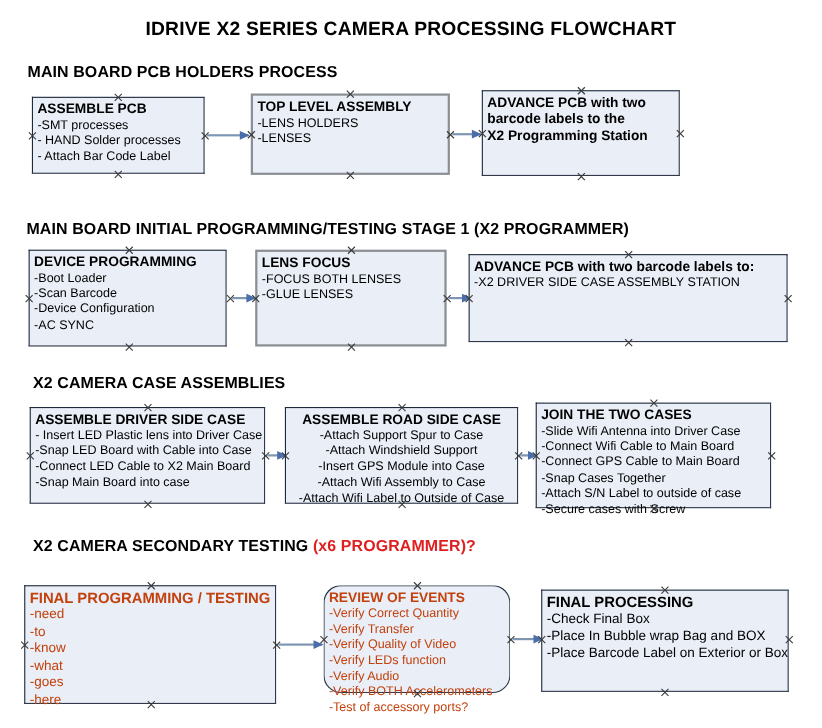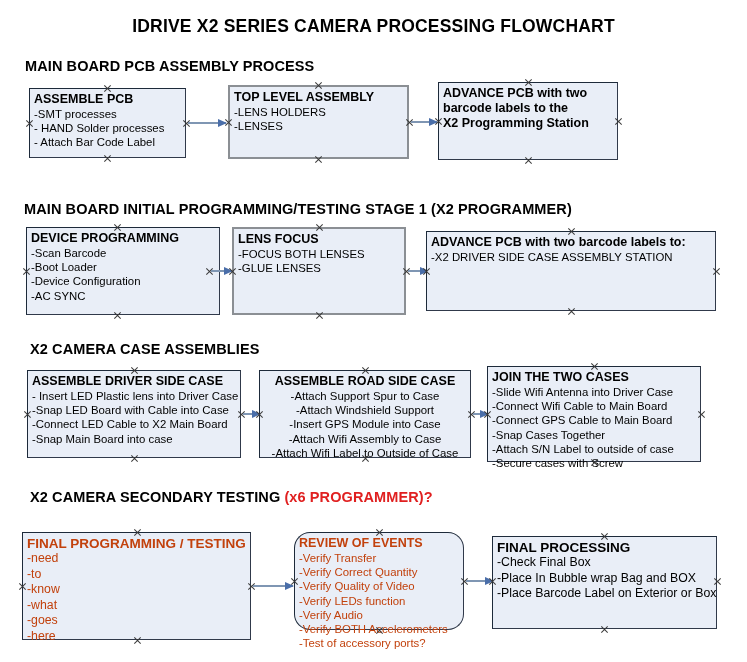--- a/index.html
+++ b/index.html
@@ -128,21 +128,21 @@
   }
 </style>
 </head>
 <body>
 
 <div id="canvas">
 
   <div class="doc-title">IDRIVE X2  SERIES CAMERA PROCESSING FLOWCHART</div>
 
   <div class="section-title" style="left:25px; top:58px;">
-    <span>MAIN BOARD PCB ASSEMBLY PROCESS</span>
+    <span>MAIN BOARD PCB HOLDERS PROCESS</span>
   </div>
 
   <div class="fbox plain-frame" style="left:29px; top:88px; width:157px; height:70px;">
     <div class="b-title">ASSEMBLE PCB</div>
     <div class="b-line">-SMT processes</div>
     <div class="b-line">- HAND Solder processes</div>
     <div class="b-line">- Attach Bar Code Label</div>
   </div>
   <div class="handle" style="left:107px; top:88px;"></div>
   <div class="handle" style="left:107px; top:158px;"></div>
@@ -170,24 +170,24 @@
   </div>
   <div class="handle" style="left:528px; top:82px;"></div>
   <div class="handle" style="left:528px; top:160px;"></div>
   <div class="handle" style="left:438px; top:121px;"></div>
   <div class="handle" style="left:618px; top:121px;"></div>
 
   <div class="section-title" style="left:24px; top:201px;">
     <span>MAIN BOARD INITIAL PROGRAMMING/TESTING STAGE 1 (X2 PROGRAMMER)</span>
   </div>
 
-  <div class="fbox plain-frame" style="left:26px; top:227px; width:194px; height:88px;">
+  <div class="fbox plain-frame" style="left:26px; top:227px; width:180px; height:88px;">
     <div class="b-title">DEVICE PROGRAMMING</div>
+    <div class="b-line">-Boot Loader</div>
     <div class="b-line">-Scan Barcode</div>
-    <div class="b-line">-Boot Loader</div>
     <div class="b-line">-Device Configuration</div>
     <div class="b-line">-AC SYNC</div>
   </div>
   <div class="handle" style="left:117px; top:227px;"></div>
   <div class="handle" style="left:117px; top:315px;"></div>
   <div class="handle" style="left:26px;  top:271px;"></div>
   <div class="handle" style="left:209px; top:271px;"></div>
 
   <div class="arrow" style="left:211px; top:270px; width:21px;"></div>
 
@@ -274,22 +274,22 @@
   </div>
   <div class="handle" style="left:137px; top:532px;"></div>
   <div class="handle" style="left:137px; top:640px;"></div>
   <div class="handle" style="left:22px;  top:586px;"></div>
   <div class="handle" style="left:251px; top:586px;"></div>
 
   <div class="arrow" style="left:253px; top:585px; width:40px;"></div>
 
   <div class="fbox red plain-frame" style="left:294px; top:532px; width:170px; height:98px;border-radius:16px;">
     <div class="b-title">REVIEW OF EVENTS</div>
+    <div class="b-line">-Verify Correct Quantity</div>
     <div class="b-line">-Verify Transfer</div>
-    <div class="b-line">-Verify Correct Quantity</div>
     <div class="b-line">-Verify Quality of Video</div>
     <div class="b-line">-Verify LEDs function</div>
     <div class="b-line">-Verify Audio</div>
     <div class="b-line">-Verify BOTH Accelerometers</div>
     <div class="b-line">-Test of accessory ports?</div>
   </div>
   <div class="handle" style="left:379px; top:532px;"></div>
   <div class="handle" style="left:379px; top:630px;"></div>
   <div class="handle" style="left:294px; top:581px;"></div>
   <div class="handle" style="left:464px; top:581px;"></div>

